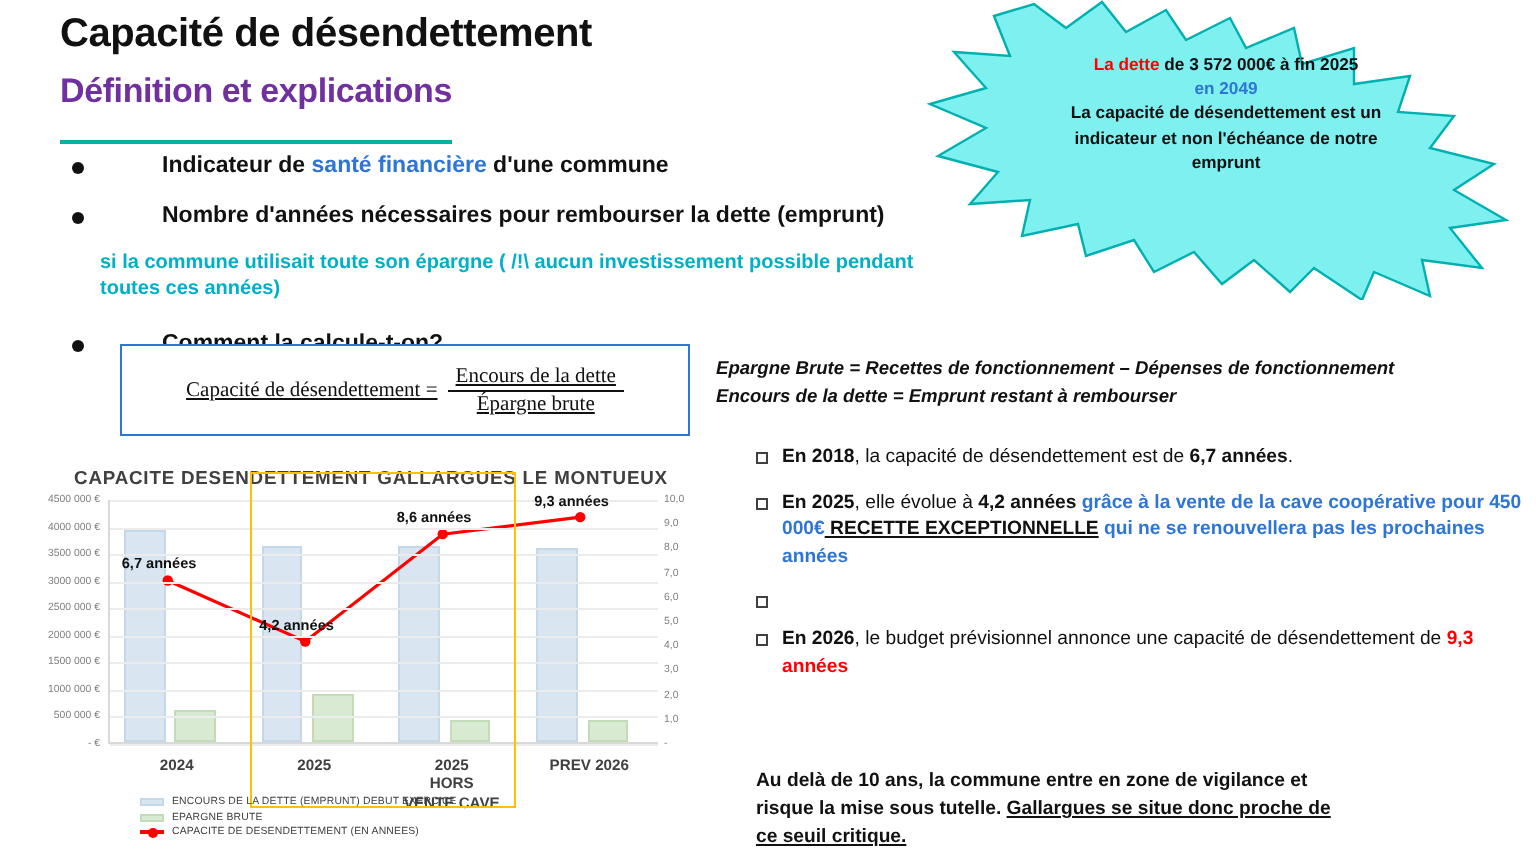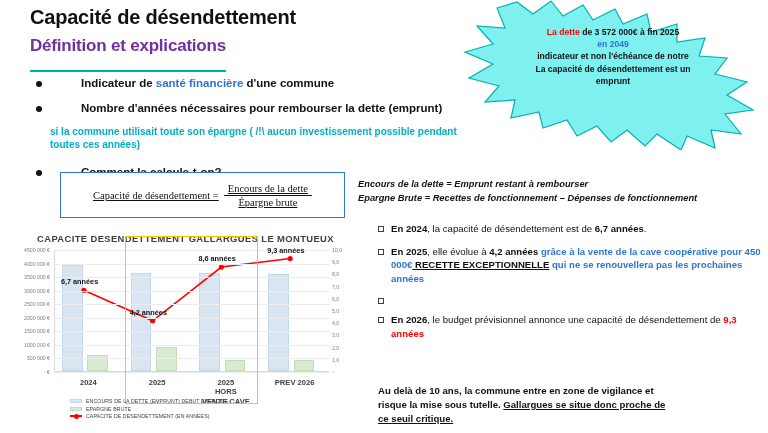--- a/index.html
+++ b/index.html
@@ -184,33 +184,33 @@
   <div class="formula-inner">
     <span>Capacité de désendettement =</span>
     <span class="frac">
       <span class="num">Encours de la dette</span>
       <span class="den">Épargne brute</span>
     </span>
   </div>
 </div>
 
 <div class="defs">
+  <div><span class="lab">Epargne Brute</span><span> = Recettes de fonctionnement – Dépenses de fonctionnement</span></div>
   <div><span class="lab">Encours de la dette</span><span> = Emprunt restant à rembourser</span></div>
-  <div><span class="lab">Epargne Brute</span><span> = Recettes de fonctionnement – Dépenses de fonctionnement</span></div>
 </div>
 
 <div class="star-wrap">
   <svg width="313" height="150" viewBox="0 0 313 150">
     <polygon points="42,8 62,2 78,14 96,1 108,16 128,5 138,20 160,9 168,24 192,14 196,32 222,24 222,42 250,38 244,56 272,58 260,74 292,82 272,95 298,110 270,114 286,134 256,130 260,148 232,136 226,150 202,134 190,146 172,130 156,142 142,126 122,136 112,120 88,128 84,112 56,118 60,100 30,102 44,86 14,78 38,64 10,52 38,44 22,26 50,28" fill="#7ff0f0" stroke="#00b0b0" stroke-width="1.2"></polygon>
   </svg>
   <div class="star-text">
     <div><span class="star-red">La dette</span><span> de 3 572 000€ à fin 2025</span></div>
     <div><span class="star-blue">en 2049</span></div>
+    <div>La capacité de désendettement est un</div>
     <div>indicateur et non l'échéance de notre</div>
-    <div>La capacité de désendettement est un</div>
     <div>emprunt</div>
   </div>
 </div>
 
 <div class="chart-panel">
   <div class="chart-title">CAPACITE DESENDETTEMENT GALLARGUES LE MONTUEUX</div>
 
   <div class="yaxis-left" style="top:28px;height:122px;" id="yleft">
       <div class="ytick" style="top: 0px;">4500 000 €</div>
       <div class="ytick" style="top: 13.5556px;">4000 000 €</div>
@@ -293,21 +293,21 @@
     <div class="legend-row">
       <span class="legend-swatch line"></span>
       <span class="legend-label">CAPACITE DE DESENDETTEMENT (EN ANNEES)</span>
     </div>
   </div>
 </div>
 
 <div class="rlist" id="rlist">
     <div class="rrow">
       <div class="rsq"></div>
-      <div class="rtext"><span style="font-weight: bold;">En 2024</span><span>, la capacité de désendettement est de </span><span style="font-weight: bold;">6,7 années</span><span>.</span></div>
+      <div class="rtext"><span style="font-weight: bold;">En 2018</span><span>, la capacité de désendettement est de </span><span style="font-weight: bold;">6,7 années</span><span>.</span></div>
     </div>
     <div class="rrow">
       <div class="rsq"></div>
       <div class="rtext"><span style="font-weight: bold;">En 2025</span><span>, elle évolue à </span><span style="font-weight: bold;">4,2 années</span><span style="color: rgb(46, 117, 212); font-weight: bold;"> grâce à la vente de la cave coopérative pour 450 000€</span><span style="font-weight: bold; text-decoration: underline;"> RECETTE EXCEPTIONNELLE</span><span style="color: rgb(46, 117, 212); font-weight: bold;"> qui ne se renouvellera pas les prochaines années</span></div>
     </div>
     <div class="rrow">
       <div class="rsq"></div>
     </div>
     <div class="rrow">
       <div class="rsq"></div>

